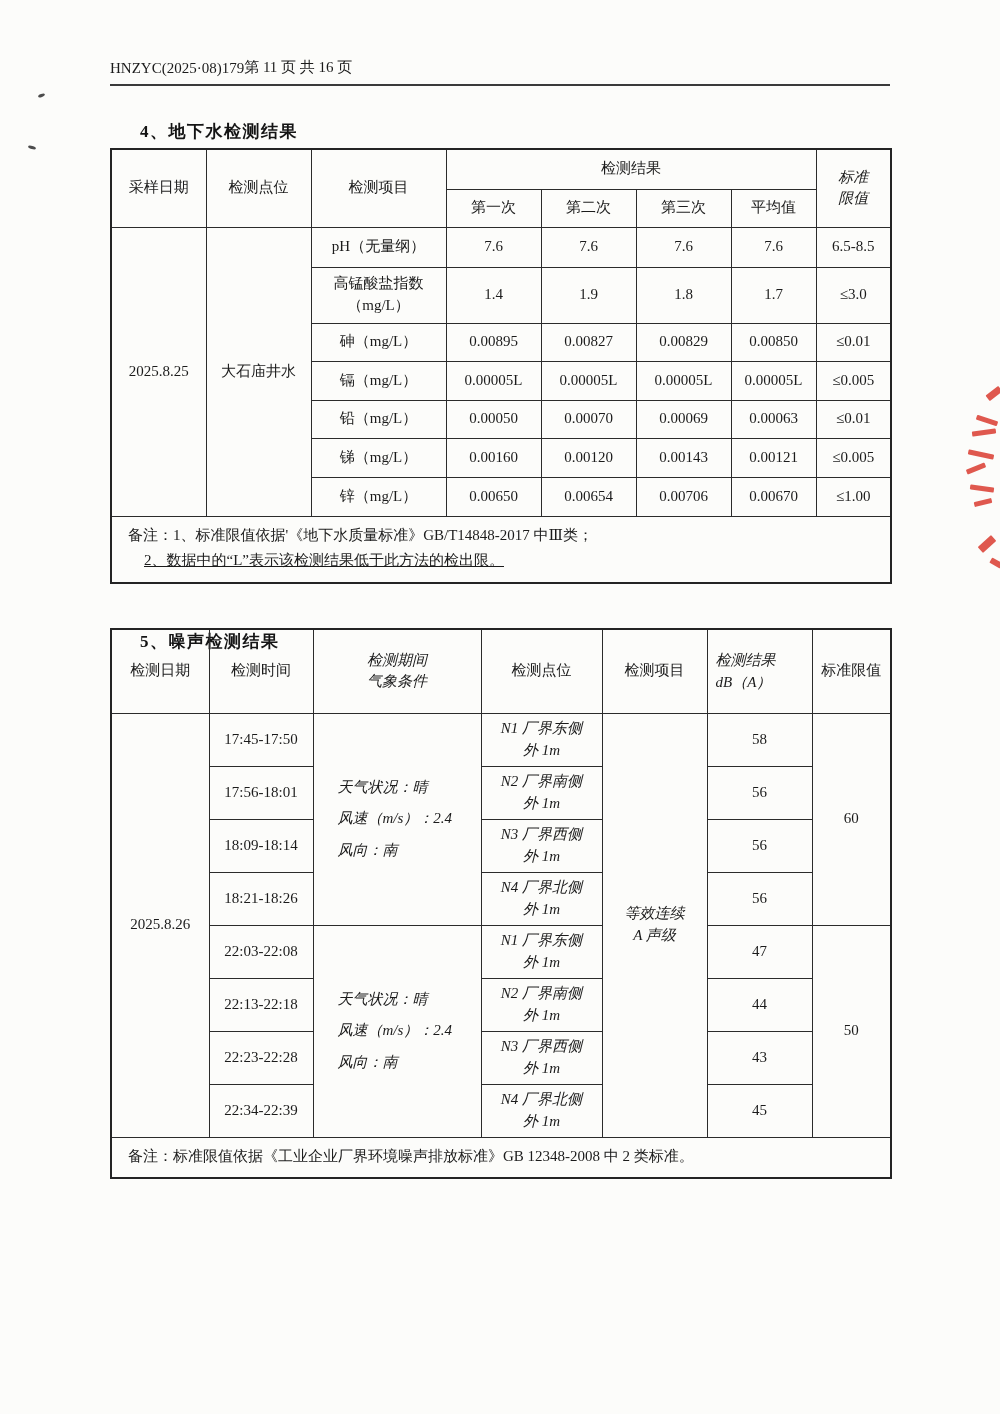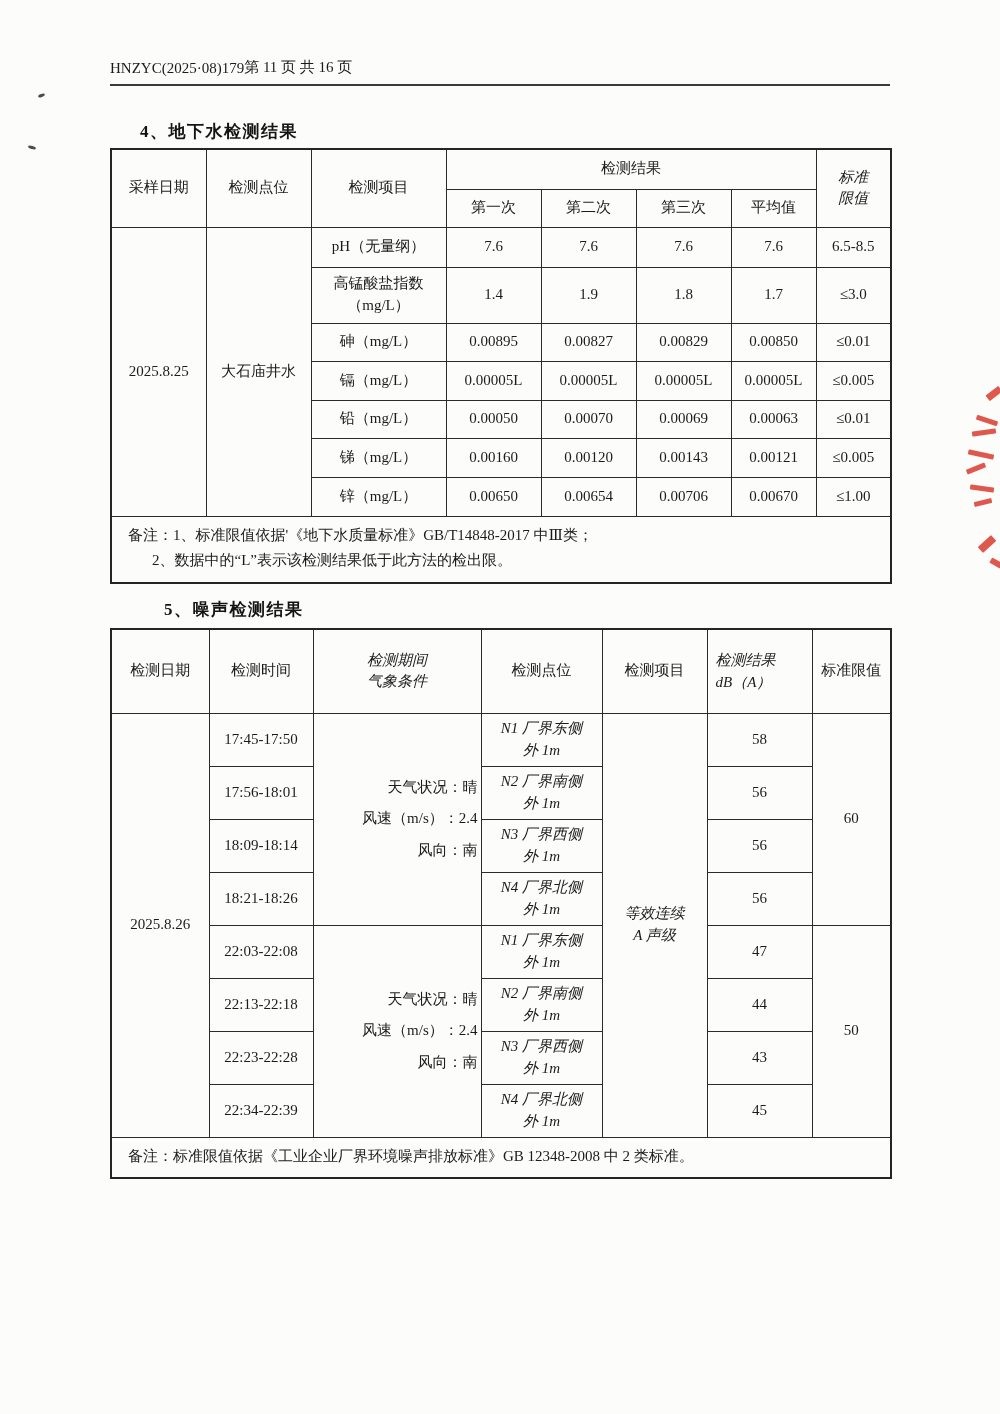--- a/index.html
+++ b/index.html
@@ -14,39 +14,39 @@
     position:absolute;left:110px;top:58px;width:780px;
     display:flex;align-items:flex-end;
     font-size:15px;padding-bottom:7px;border-bottom:2px solid #3a3a3a;
   }
   
   .sec-title{
     position:absolute;left:140px;margin:0;
     font-size:17px;font-weight:bold;letter-spacing:1.5px;color:#141414;
   }
   .t4{top:120px;}
-  .t5{top:598px;margin-left:24px;}
+  .t5{top:630px;}
   
   table{
     position:absolute;left:110px;width:780px;
     border-collapse:collapse;table-layout:fixed;
     font-size:15px;color:#1b1b1b;
   }
   .tb1{top:148px;}
   .tb2{top:628px;}
   td{
     border:1px solid #2b2b2b;text-align:center;vertical-align:middle;
     padding:1px 3px;overflow:hidden;line-height:1.45;
   }
   table{border:2px solid #242424;}
   .notes-cell{
     text-align:left;padding:6px 10px 8px 16px;line-height:1.7;font-size:15px;
   }
-  .note-indent{margin-left:24px;}
-  .left-cell{text-align:right;padding-left:24px;line-height:2.1;}
+  .note-indent{margin-left:16px;text-decoration:underline;}
+  .left-cell{text-align:left;padding-left:24px;line-height:2.1;font-style:italic;}
   .hdr-left{text-align:left;padding-left:8px;line-height:1.5;}
   .two-line span{display:block;font-style:italic;}
   .val{font-size:15px;}
   
   .pg-footer{
     position:absolute;left:110px;top:1280px;width:740px;
     text-align:center;font-size:15px;line-height:1.9;color:#202020;
   }
   
   .stamp{position:absolute;pointer-events:none;}

